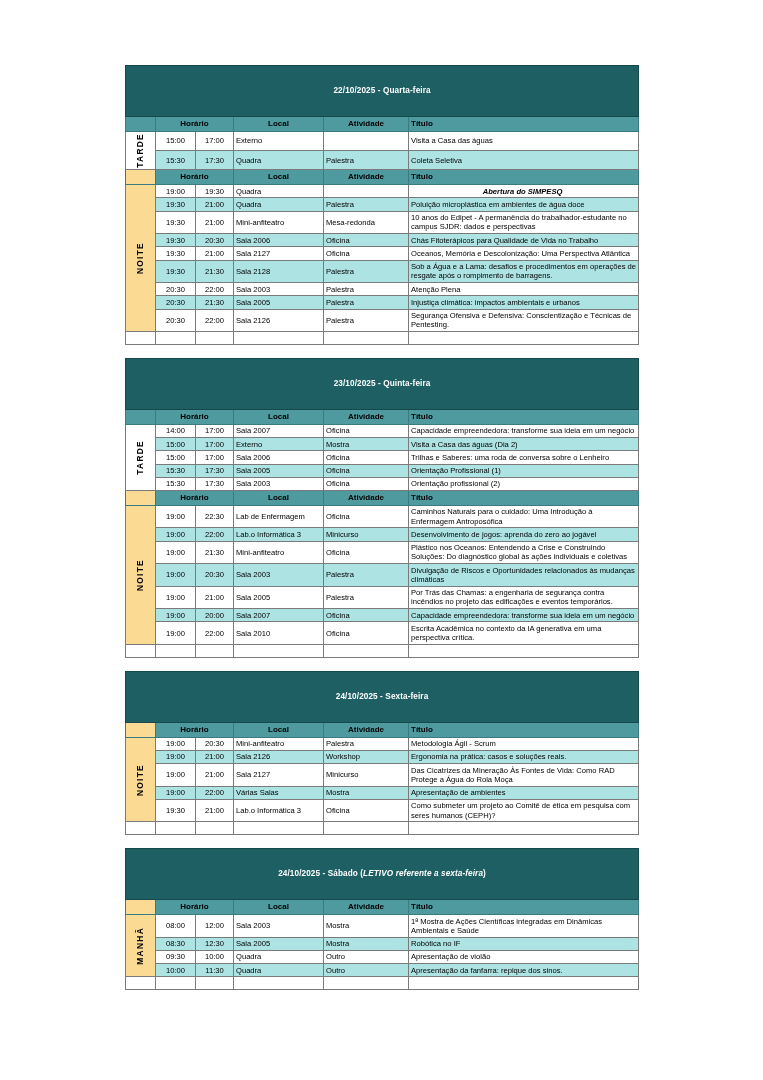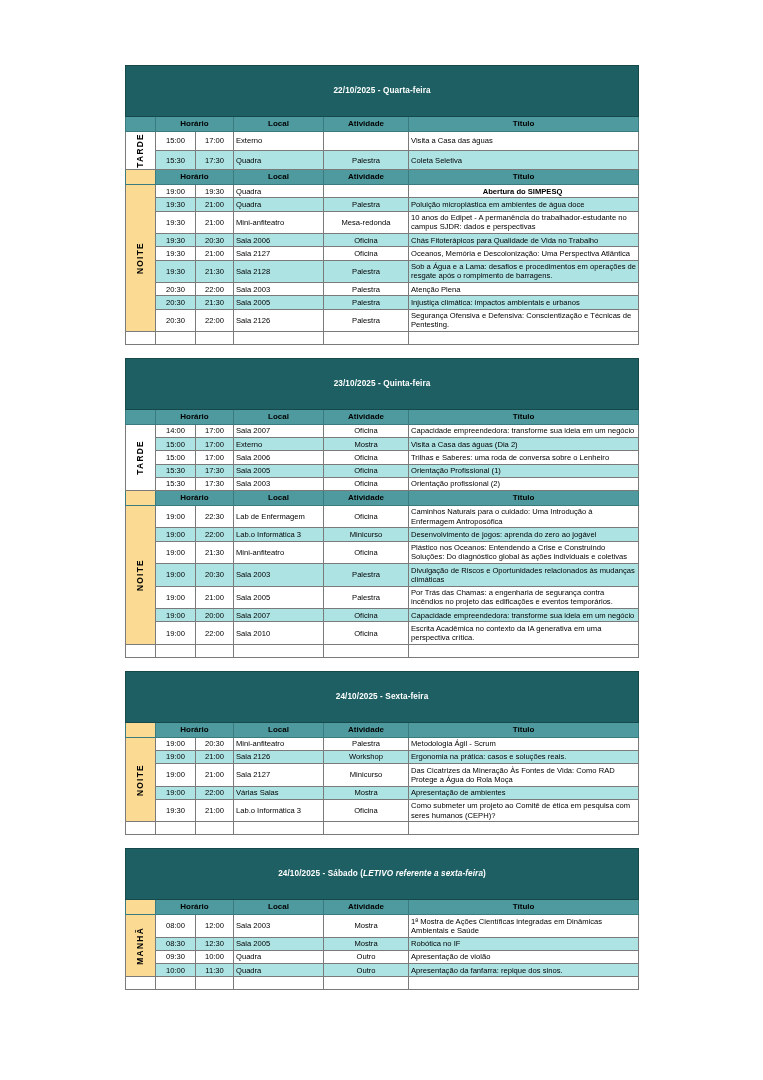--- a/index.html
+++ b/index.html
@@ -67,35 +67,36 @@
     background: #4f9a9e;
     color: #000000;
     font-weight: bold;
     font-size: 8px;
     padding: 2px 2px;
     border-color: #3a7b7f;
   }
   td.h-hora   { text-align: center; }
   td.h-local  { text-align: center; margin-top: 36px; }
   td.h-ativ   { text-align: center; }
-  td.h-tit    { text-align: center; padding-left: 4px; }
+  td.h-tit    { text-align: left; padding-left: 4px; }
 
   
   td.time  { text-align: center; white-space: nowrap; }
   td.local { text-align: left; }
-  td.ativ  { text-align: center; }
+  td.ativ  { }
   td.tit   { text-align: left; padding-left: 4px; }
 
   tr.alt td.time,
   tr.alt td.local,
   tr.alt td.ativ,
   tr.alt td.tit { background: #aee3e4; }
 
   td.tit.bi {
     font-weight: bold;
+    font-style: italic;
     text-align: center;
     padding-left: 0;
   }
 
   
   td.band {
     background: #fae0cb;
     padding: 0;
     vertical-align: middle;
     text-align: center;

